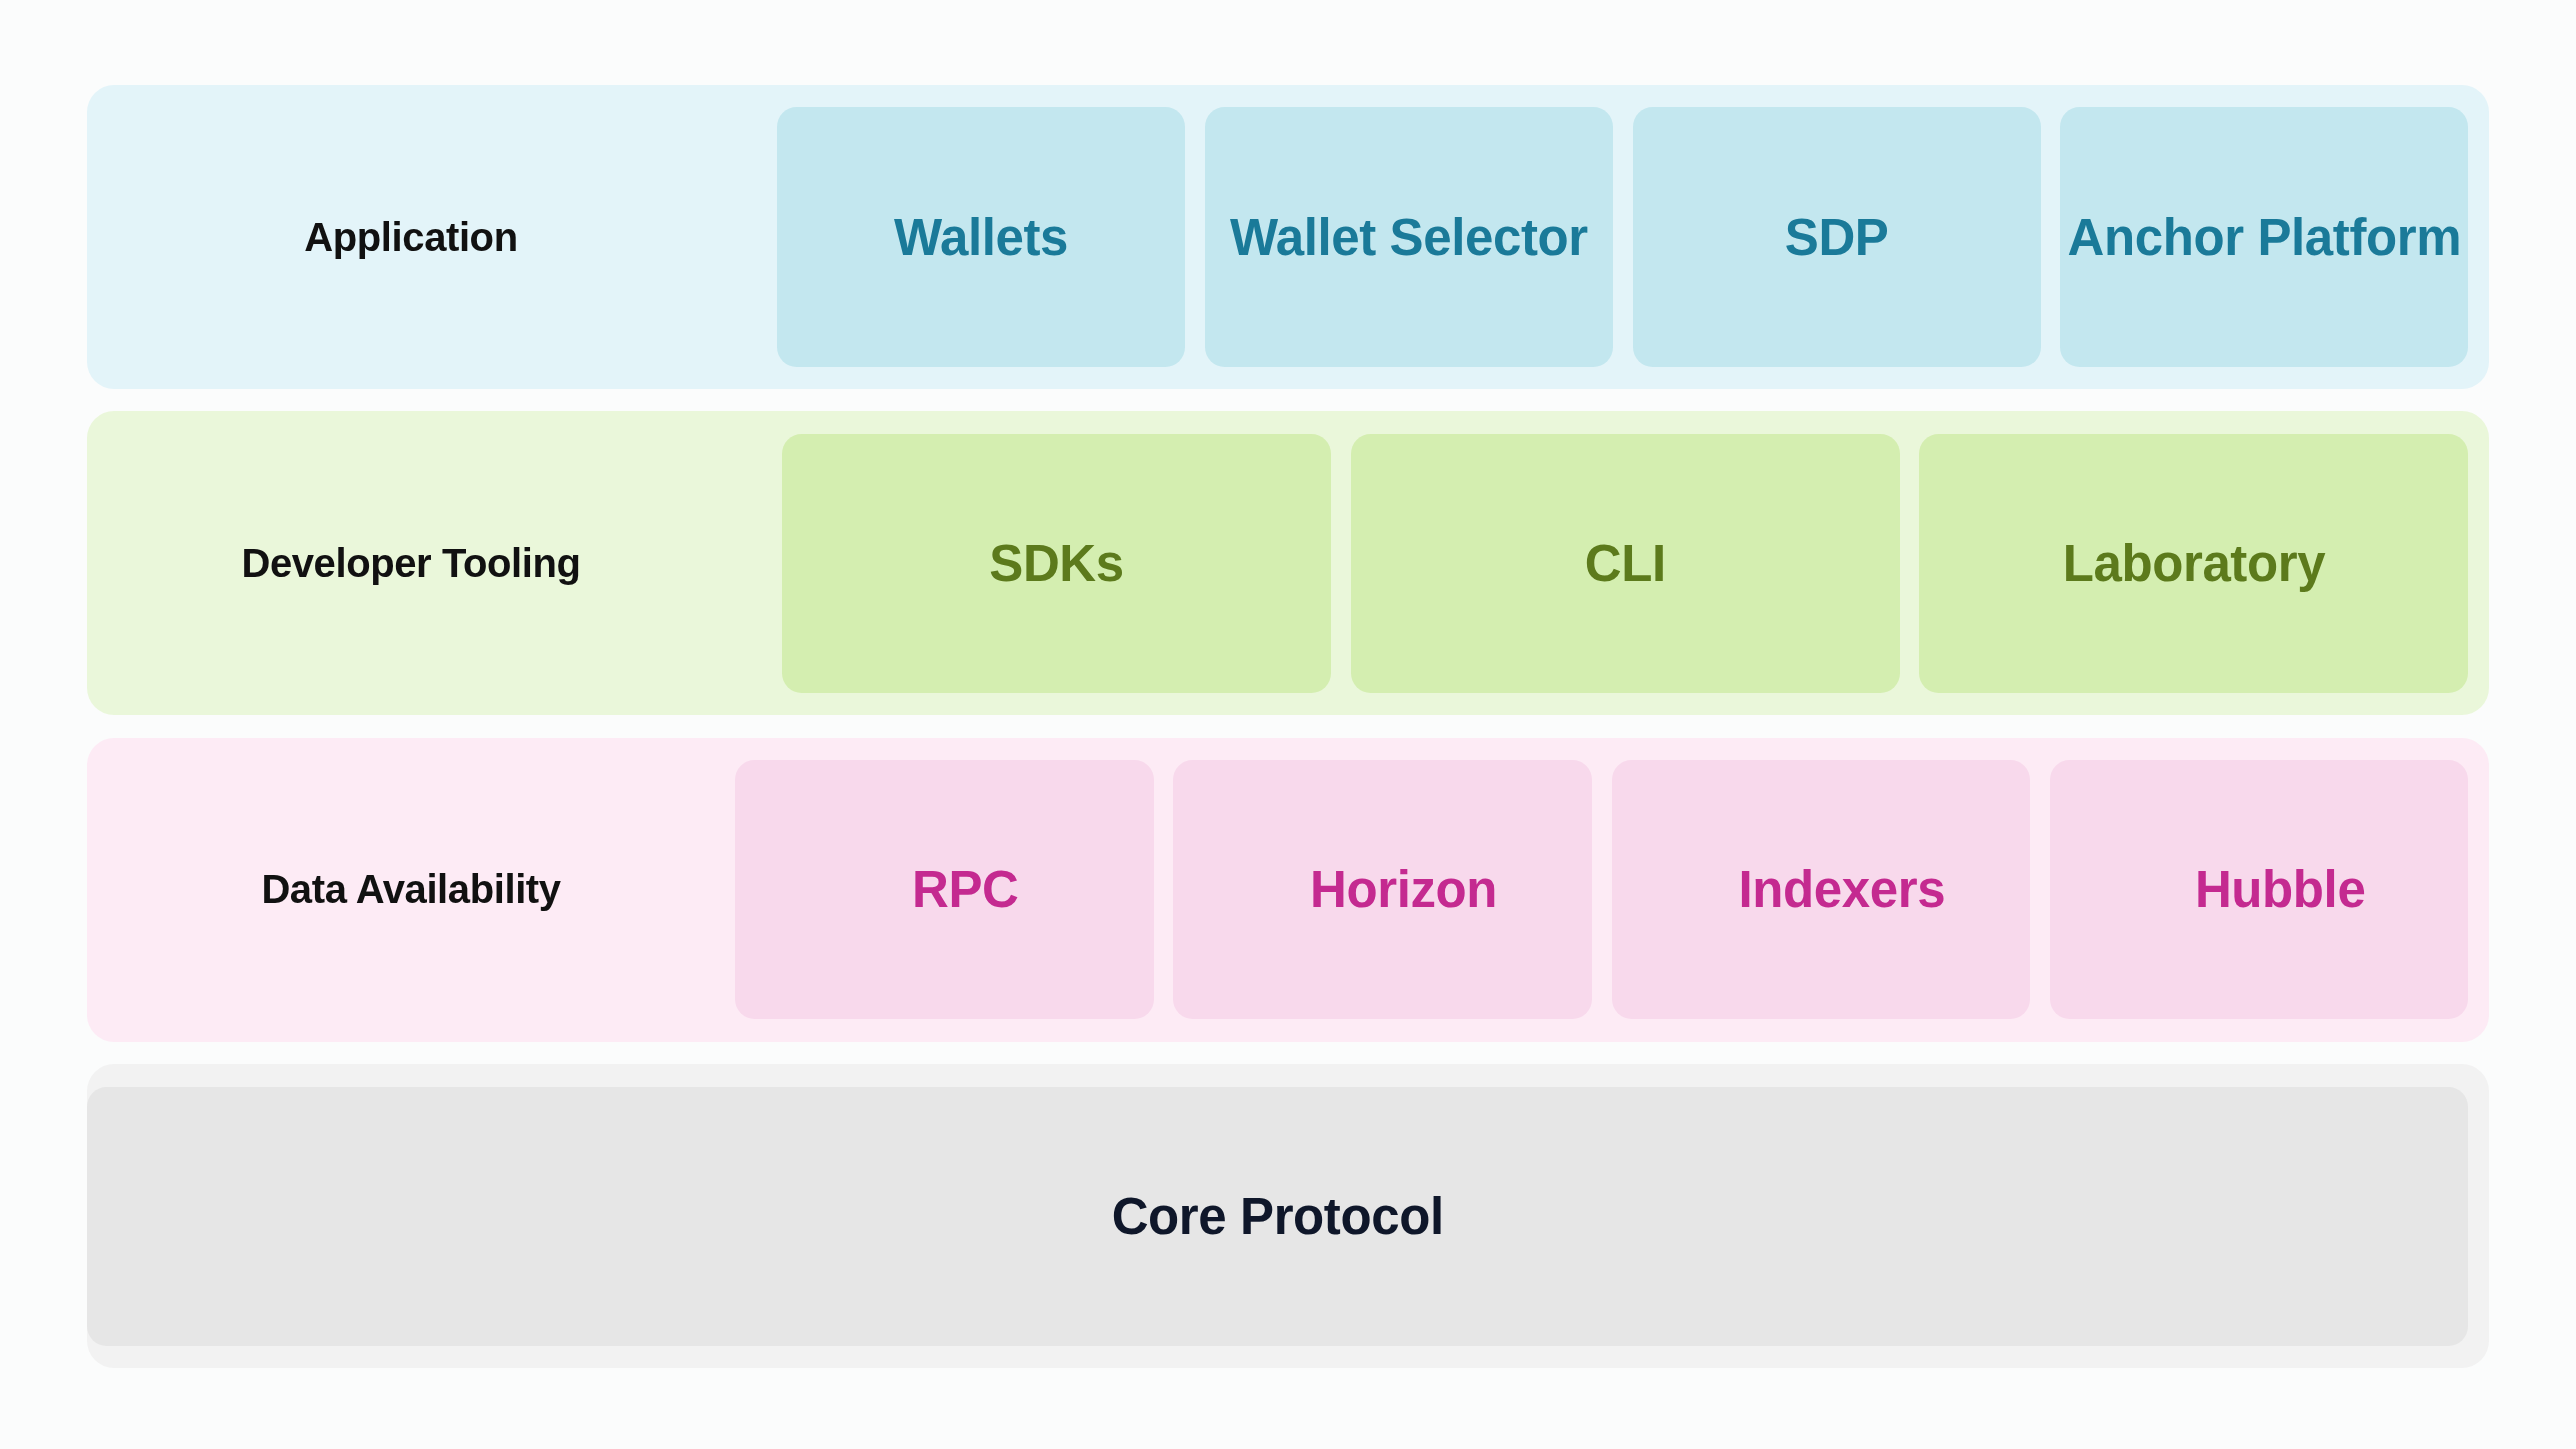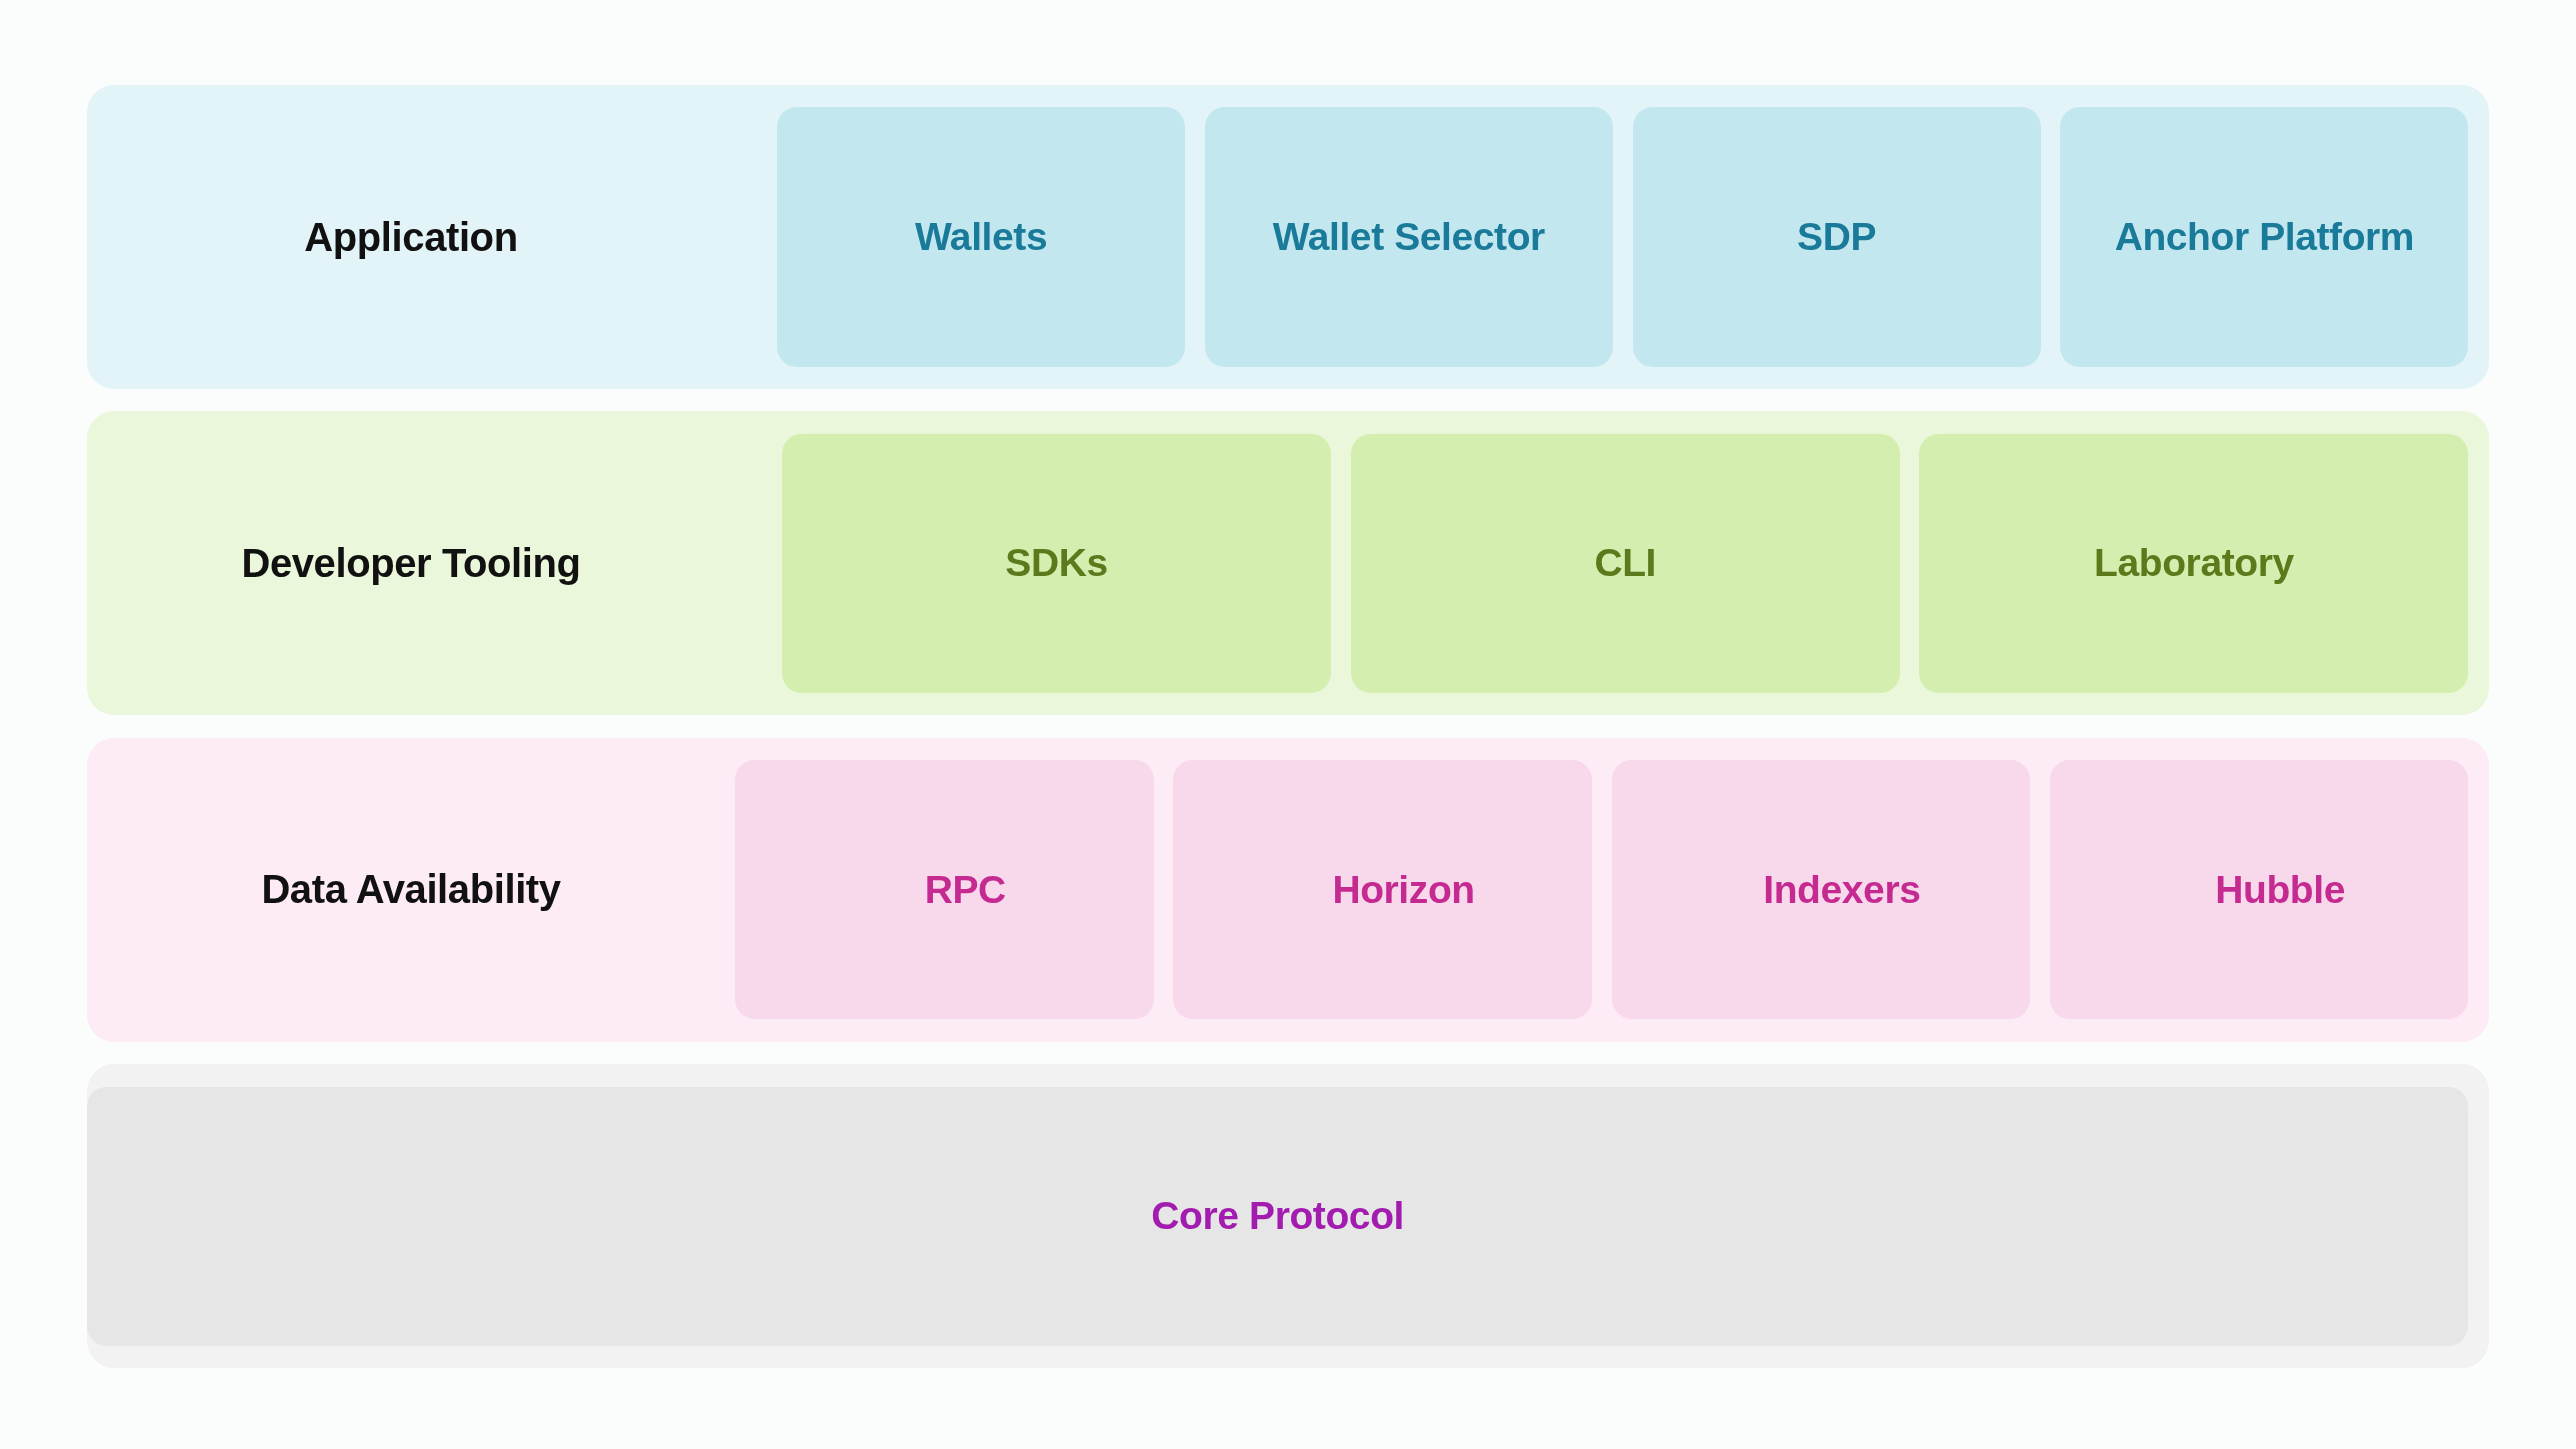--- a/index.html
+++ b/index.html
@@ -41,37 +41,37 @@
     display: flex;
     gap: 19.7px;
     padding: 22.4px 20.6px 22.4px 0;
   }
   .item {
     flex: 1 1 0;
     border-radius: 19.7px;
     display: flex;
     align-items: center;
     justify-content: center;
-    font-size: 39px;
+    font-size: 51px;
     font-weight: 700;
     letter-spacing: -0.4px;
     cursor: pointer;
   }
   
   .row-app   { background: #e3f4f9; gap: 42px; }
   .row-app   .item { background: #c3e7ef; color: #1a7a99; }
   
   .row-dev   { background: #eaf7da; gap: 47px; }
   .row-dev   .item { background: #d4eeb0; color: #5c7a1c; }
   
   .row-data  { background: #fdebf5; }
   .row-data  .item { background: #f8d9ec; color: #c42a90; padding-left: 42px; }
   
   .row-net   { background: #f2f2f2; }
-  .row-net   .item { background: #e6e6e6; color: #a21caf; cursor: default; }
+  .row-net   .item { background: #e6e6e6; color: #0f172a; cursor: default; }
 </style>
 </head>
 <body>
 
 <div class="stack">
 
   <div class="row row-app">
     <div class="row-label">Application</div>
     <div class="row-items">
       <div class="item">Wallets</div>

